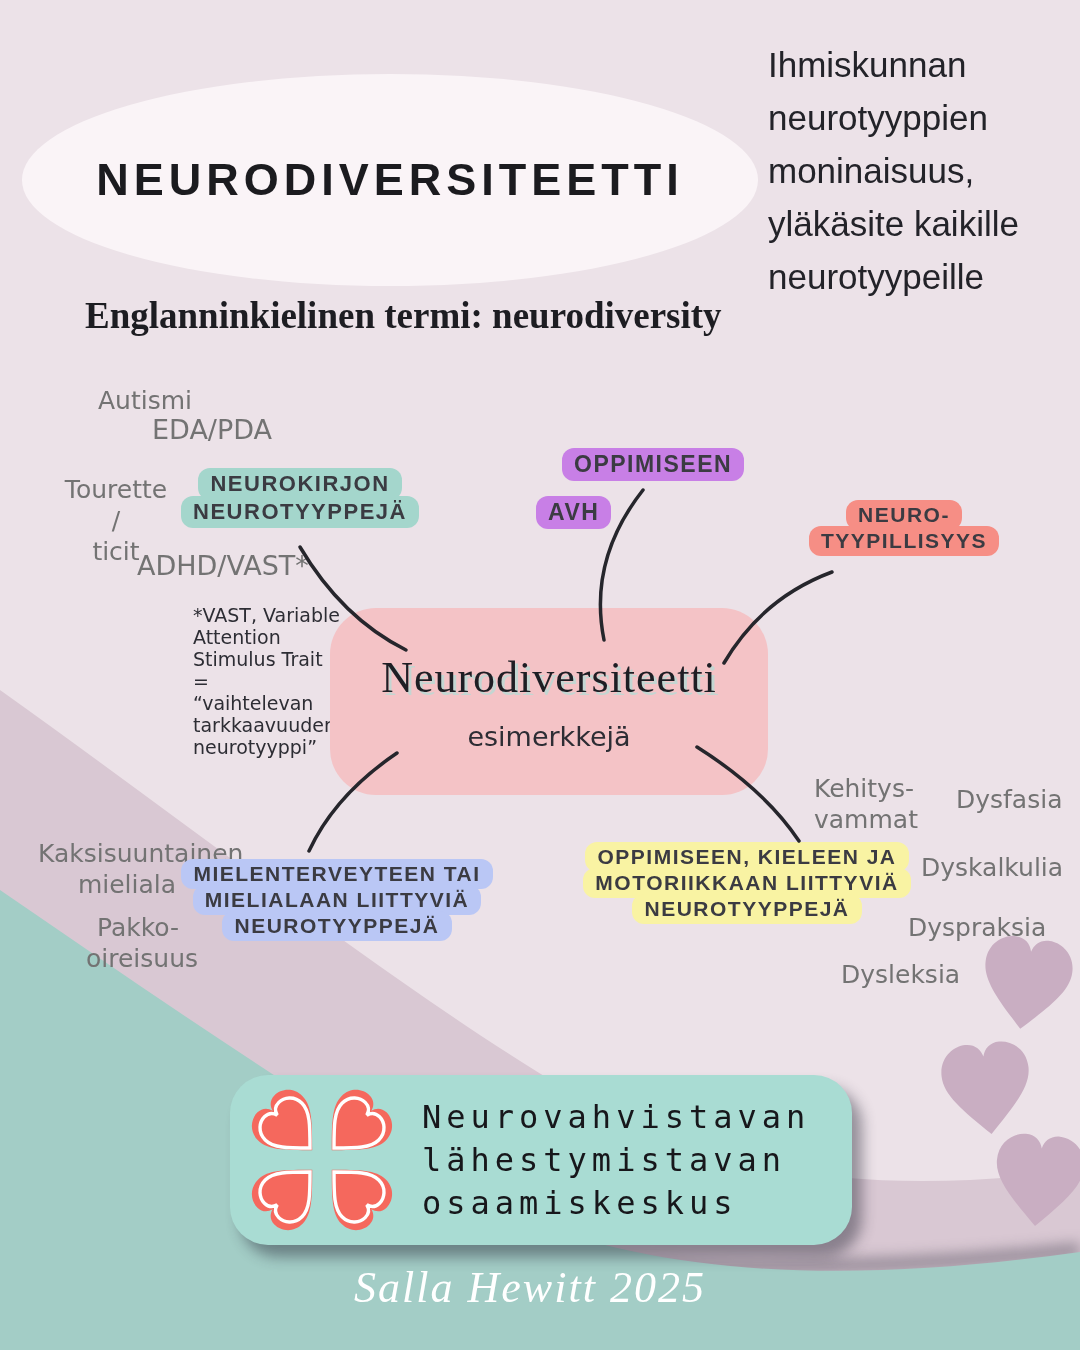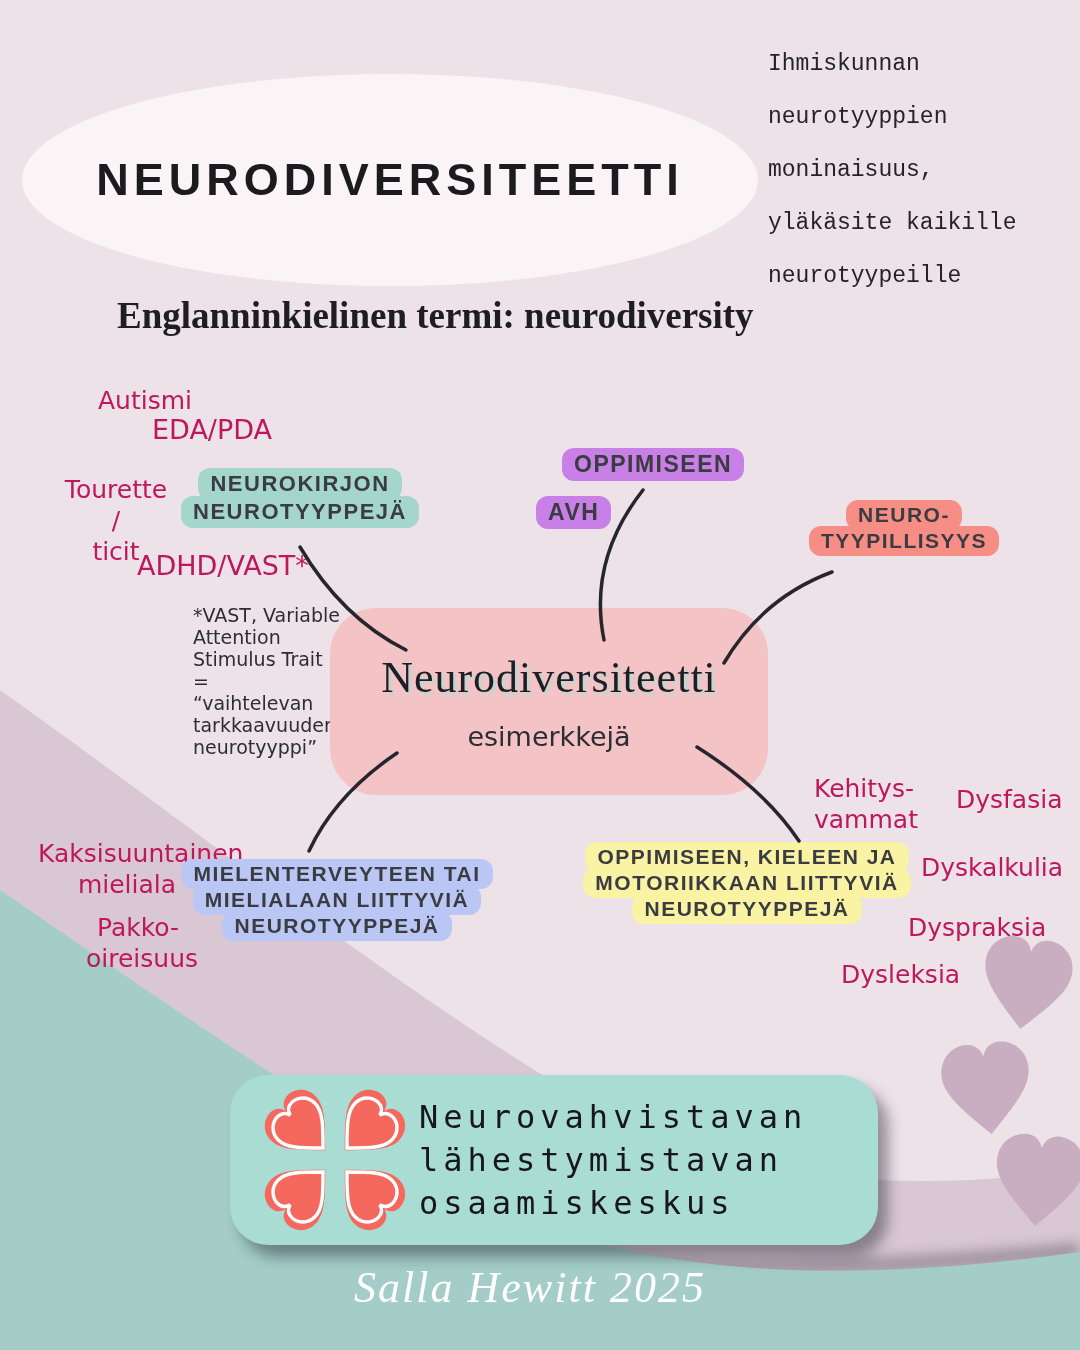--- a/index.html
+++ b/index.html
@@ -7,27 +7,27 @@
        font-family:"DejaVu Sans",sans-serif;}
   .abs{position:absolute;}
   #bg-svg{position:absolute;left:0;top:0;z-index:0;}
   #connector-svg{position:absolute;left:0;top:0;z-index:3;pointer-events:none;}
 
   .title-oval{left:22px;top:74px;width:736px;height:212px;background:#faf4f7;border-radius:50%;
       display:flex;flex-direction:column;justify-content:center;align-items:center;gap:26px;z-index:1;}
   .title-line{font-family:"Liberation Sans",sans-serif;font-weight:bold;font-size:45px;
       letter-spacing:5px;color:#1b1b1f;white-space:nowrap;}
 
-  .definition{left:768px;top:38px;width:290px;font-family:Liberation Mono, monospace;
-      font-size:23px;line-height:53px;color:#232329;white-space:pre-line;z-index:1;}
+  .definition{left:768px;top:38px;width:290px;font-family:Liberation Sans, sans-serif;
+      font-size:35px;line-height:53px;color:#232329;white-space:pre-line;z-index:1;}
 
   .subtitle{left:85px;top:294px;font-family:"Liberation Serif",serif;font-weight:bold;
-      font-size:37px;color:#1d1d22;white-space:nowrap;z-index:1;margin-left:32px;}
+      font-size:37px;color:#1d1d22;white-space:nowrap;z-index:1;}
 
-  .example{font-family:"DejaVu Sans",sans-serif;font-size:25px;color:#be185d;z-index:1;
+  .example{font-family:"DejaVu Sans",sans-serif;font-size:25px;color:#737373;z-index:1;
       white-space:pre-line;}
   .center-text{text-align:center;line-height:31px;}
 
   .chip-col{display:flex;flex-direction:column;align-items:center;z-index:2;}
   .chip{display:inline-block;padding:3px 12px;margin:-2px 0;border-radius:12px;
       font-family:"Liberation Sans",sans-serif;font-weight:bold;letter-spacing:1.5px;
       color:#3b3b42;white-space:nowrap;}
   .chip.teal{background:#a4d6cc;}
   .chip.purple{background:#c87fe6;}
   .chip.salmon{background:#f68e85;}
@@ -39,22 +39,22 @@
       border-radius:46px;z-index:1;display:flex;flex-direction:column;align-items:center;
       justify-content:center;gap:18px;}
   .center-box .big{font-family:"Liberation Serif",serif;font-size:44px;color:#1e1e24;
       letter-spacing:1px;text-shadow:3px 3px 0 #c3d6d2;}
   .center-box .small{font-family:"DejaVu Sans",sans-serif;font-size:27px;color:#2d2d34;}
 
   .footnote{left:193px;top:604px;width:150px;font-size:19px;line-height:22px;color:#2d2d34;
       font-family:"DejaVu Sans",sans-serif;white-space:pre-line;z-index:1;}
 
   .logo-box{left:230px;top:1075px;width:606px;height:170px;background:#a9dcd3;border-radius:38px;
-      z-index:2;display:flex;align-items:center;padding:0 21px;
-      box-shadow:10px 12px 14px rgba(40,40,55,0.45);}
+      z-index:2;display:flex;align-items:center;padding:0 8px;
+      box-shadow:10px 12px 14px rgba(40,40,55,0.45);gap:16px;}
   .org-text{font-family:"DejaVu Sans Mono",monospace;font-size:32px;letter-spacing:5px;
       line-height:43px;color:#17171b;white-space:pre-line;}
 
   .credit{left:200px;top:1262px;width:660px;text-align:center;z-index:2;
       font-family:"Liberation Serif",serif;font-style:italic;font-size:44px;
       letter-spacing:2px;color:#ffffff;}
 </style>
 </head>
 <body>
 

